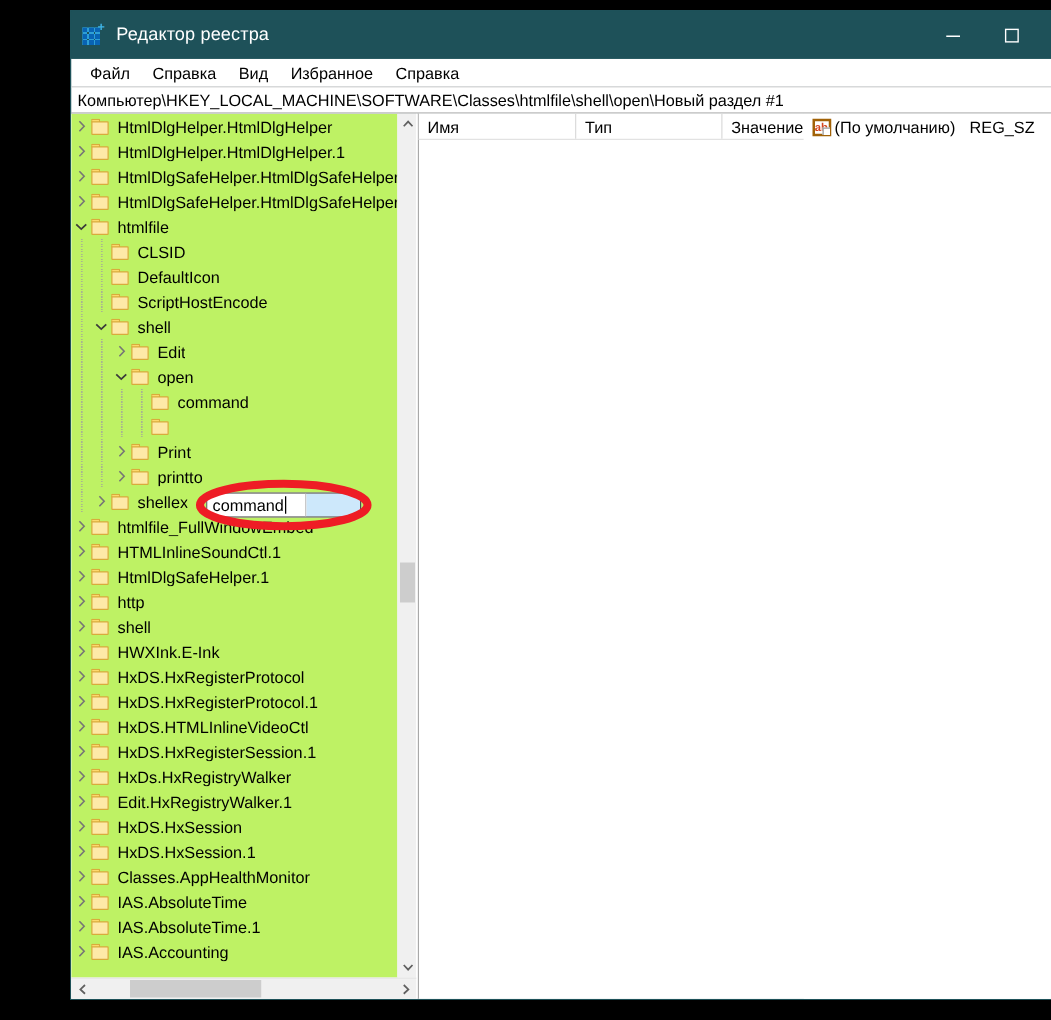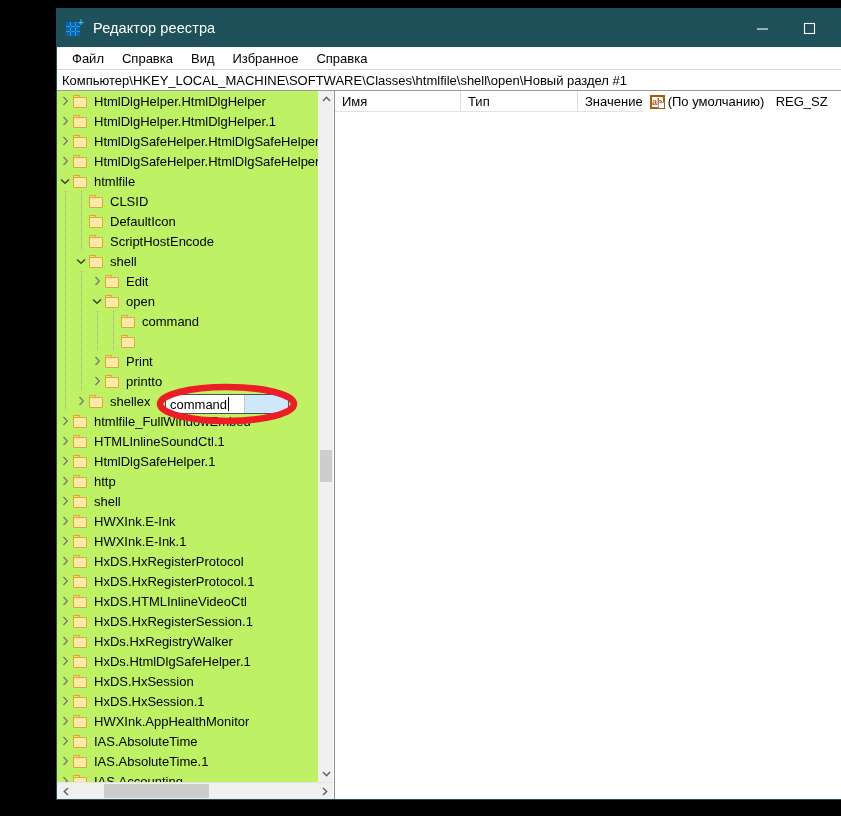--- a/index.html
+++ b/index.html
@@ -671,32 +671,20 @@
               <div class="tree-row">
                 <div class="twisty">
                   <svg width="7" height="10" viewBox="0 0 7 10">
                     <polyline points="1.5,1 5.3,5 1.5,9" fill="none" stroke="#767676" stroke-width="1.3"></polyline>
                   </svg>
                 </div>
                 <div class="folder">
                   <div class="tab"></div>
                   <div class="body"></div>
                 </div>
-                <div class="label">HWXInk.E-Ink.1</div>
-              </div>
-              <div class="tree-row">
-                <div class="twisty">
-                  <svg width="7" height="10" viewBox="0 0 7 10">
-                    <polyline points="1.5,1 5.3,5 1.5,9" fill="none" stroke="#767676" stroke-width="1.3"></polyline>
-                  </svg>
-                </div>
-                <div class="folder">
-                  <div class="tab"></div>
-                  <div class="body"></div>
-                </div>
                 <div class="label">HxDS.HxRegisterProtocol</div>
               </div>
               <div class="tree-row">
                 <div class="twisty">
                   <svg width="7" height="10" viewBox="0 0 7 10">
                     <polyline points="1.5,1 5.3,5 1.5,9" fill="none" stroke="#767676" stroke-width="1.3"></polyline>
                   </svg>
                 </div>
                 <div class="folder">
                   <div class="tab"></div>
@@ -743,21 +731,21 @@
               <div class="tree-row">
                 <div class="twisty">
                   <svg width="7" height="10" viewBox="0 0 7 10">
                     <polyline points="1.5,1 5.3,5 1.5,9" fill="none" stroke="#767676" stroke-width="1.3"></polyline>
                   </svg>
                 </div>
                 <div class="folder">
                   <div class="tab"></div>
                   <div class="body"></div>
                 </div>
-                <div class="label">HxDs.HtmlDlgSafeHelper.1</div>
+                <div class="label">Edit.HxRegistryWalker.1</div>
               </div>
               <div class="tree-row">
                 <div class="twisty">
                   <svg width="7" height="10" viewBox="0 0 7 10">
                     <polyline points="1.5,1 5.3,5 1.5,9" fill="none" stroke="#767676" stroke-width="1.3"></polyline>
                   </svg>
                 </div>
                 <div class="folder">
                   <div class="tab"></div>
                   <div class="body"></div>
@@ -779,21 +767,21 @@
               <div class="tree-row">
                 <div class="twisty">
                   <svg width="7" height="10" viewBox="0 0 7 10">
                     <polyline points="1.5,1 5.3,5 1.5,9" fill="none" stroke="#767676" stroke-width="1.3"></polyline>
                   </svg>
                 </div>
                 <div class="folder">
                   <div class="tab"></div>
                   <div class="body"></div>
                 </div>
-                <div class="label">HWXInk.AppHealthMonitor</div>
+                <div class="label">Classes.AppHealthMonitor</div>
               </div>
               <div class="tree-row">
                 <div class="twisty">
                   <svg width="7" height="10" viewBox="0 0 7 10">
                     <polyline points="1.5,1 5.3,5 1.5,9" fill="none" stroke="#767676" stroke-width="1.3"></polyline>
                   </svg>
                 </div>
                 <div class="folder">
                   <div class="tab"></div>
                   <div class="body"></div>

